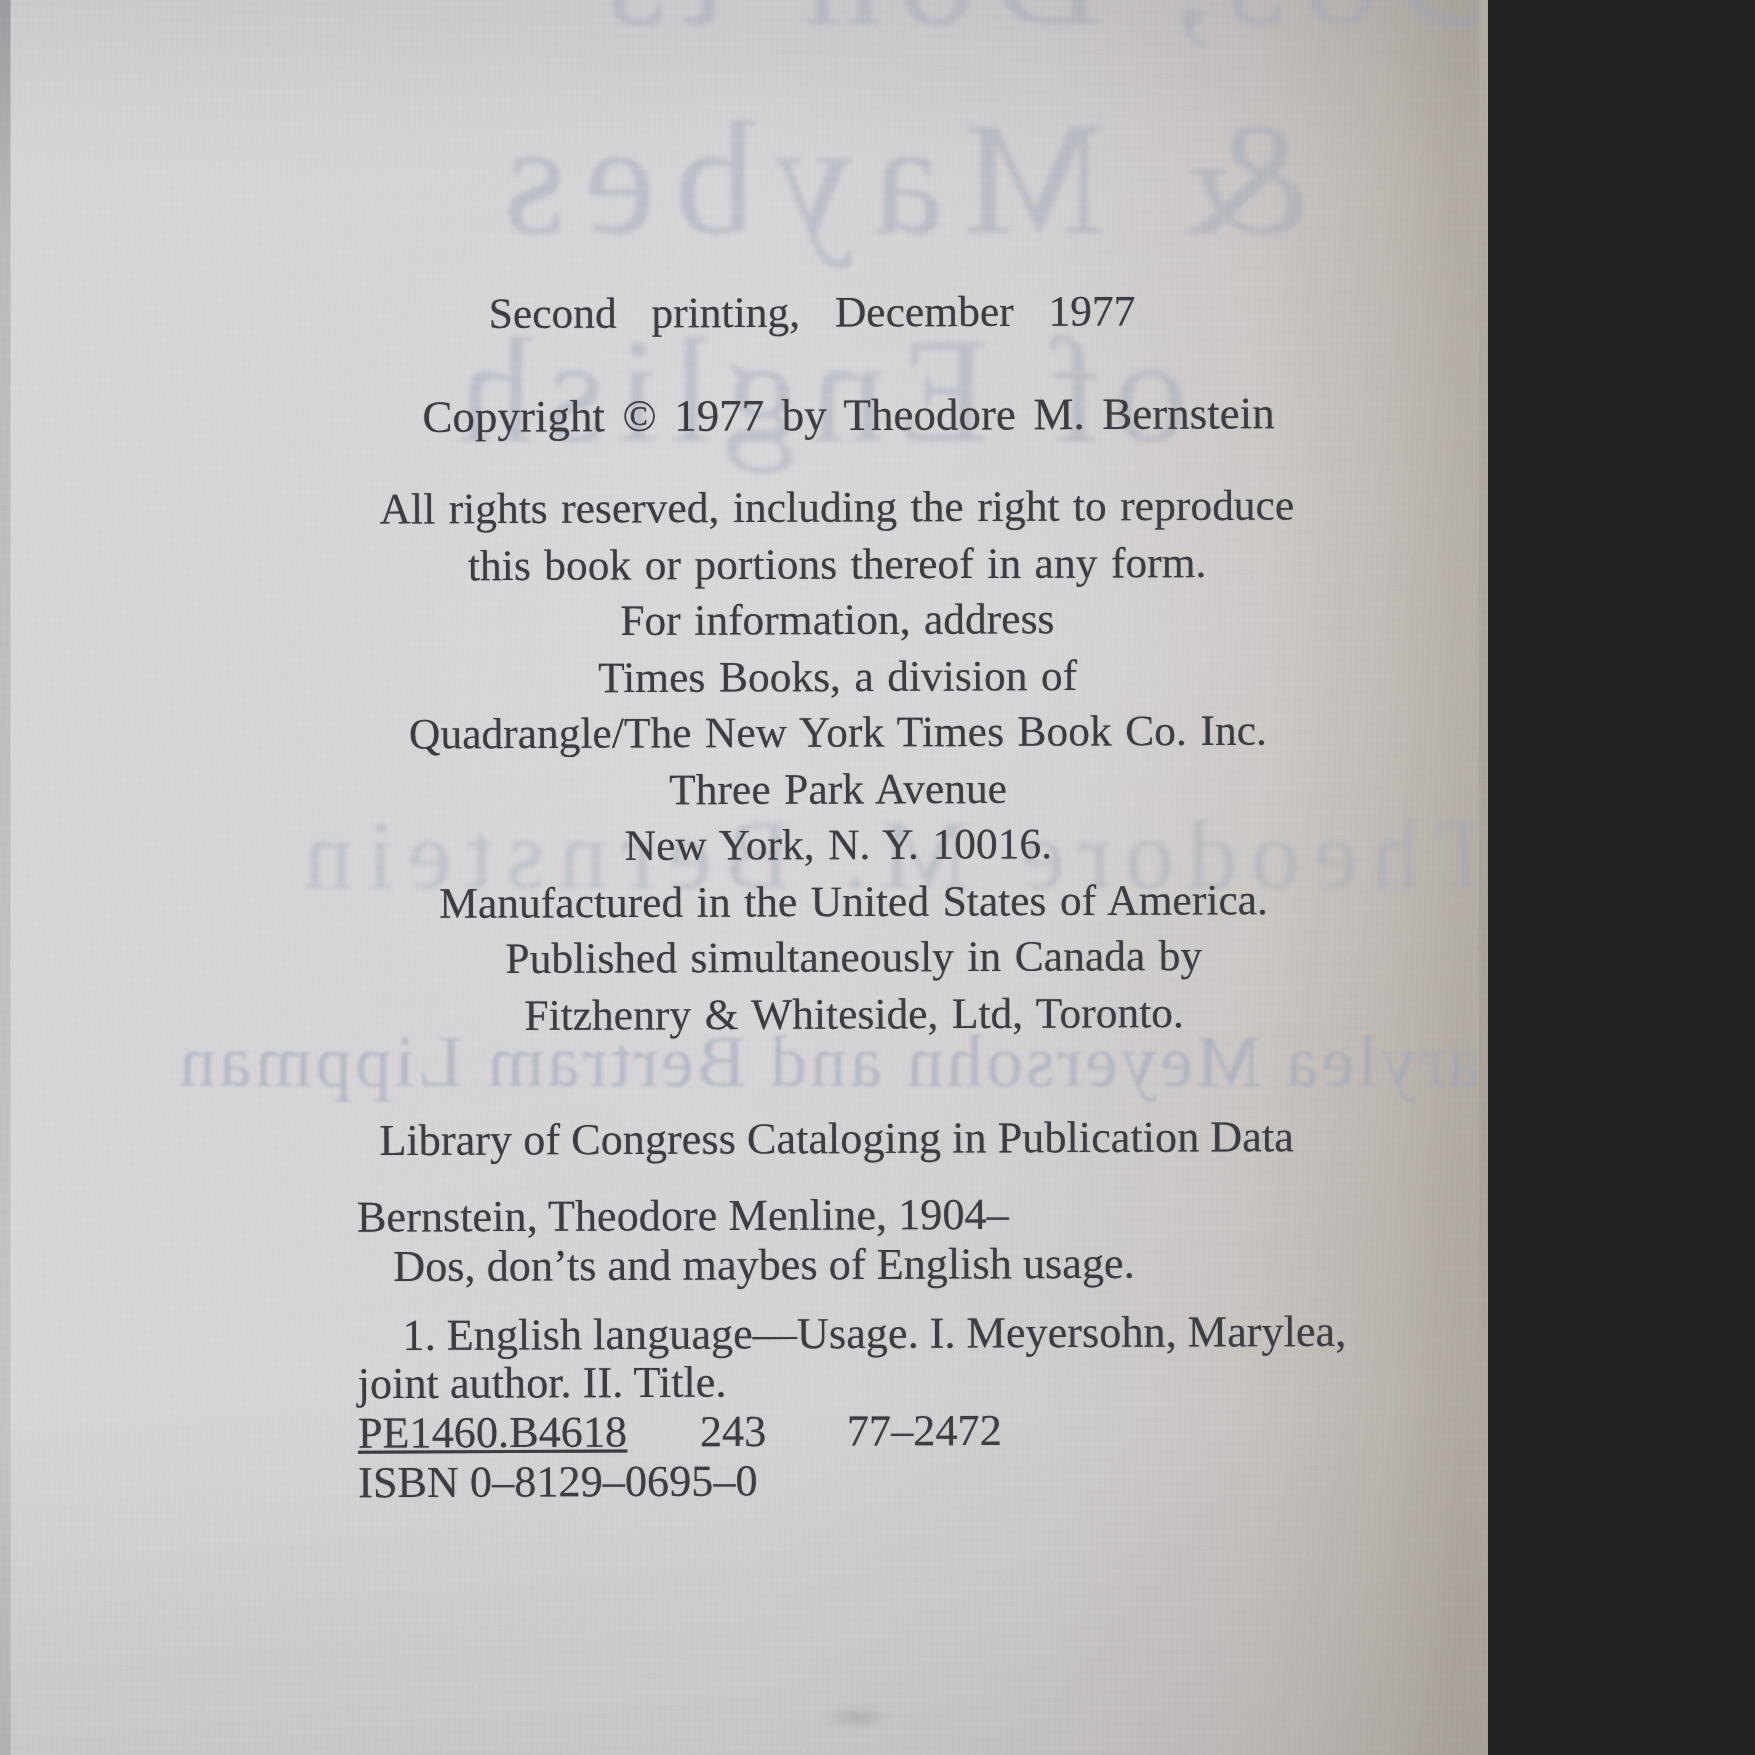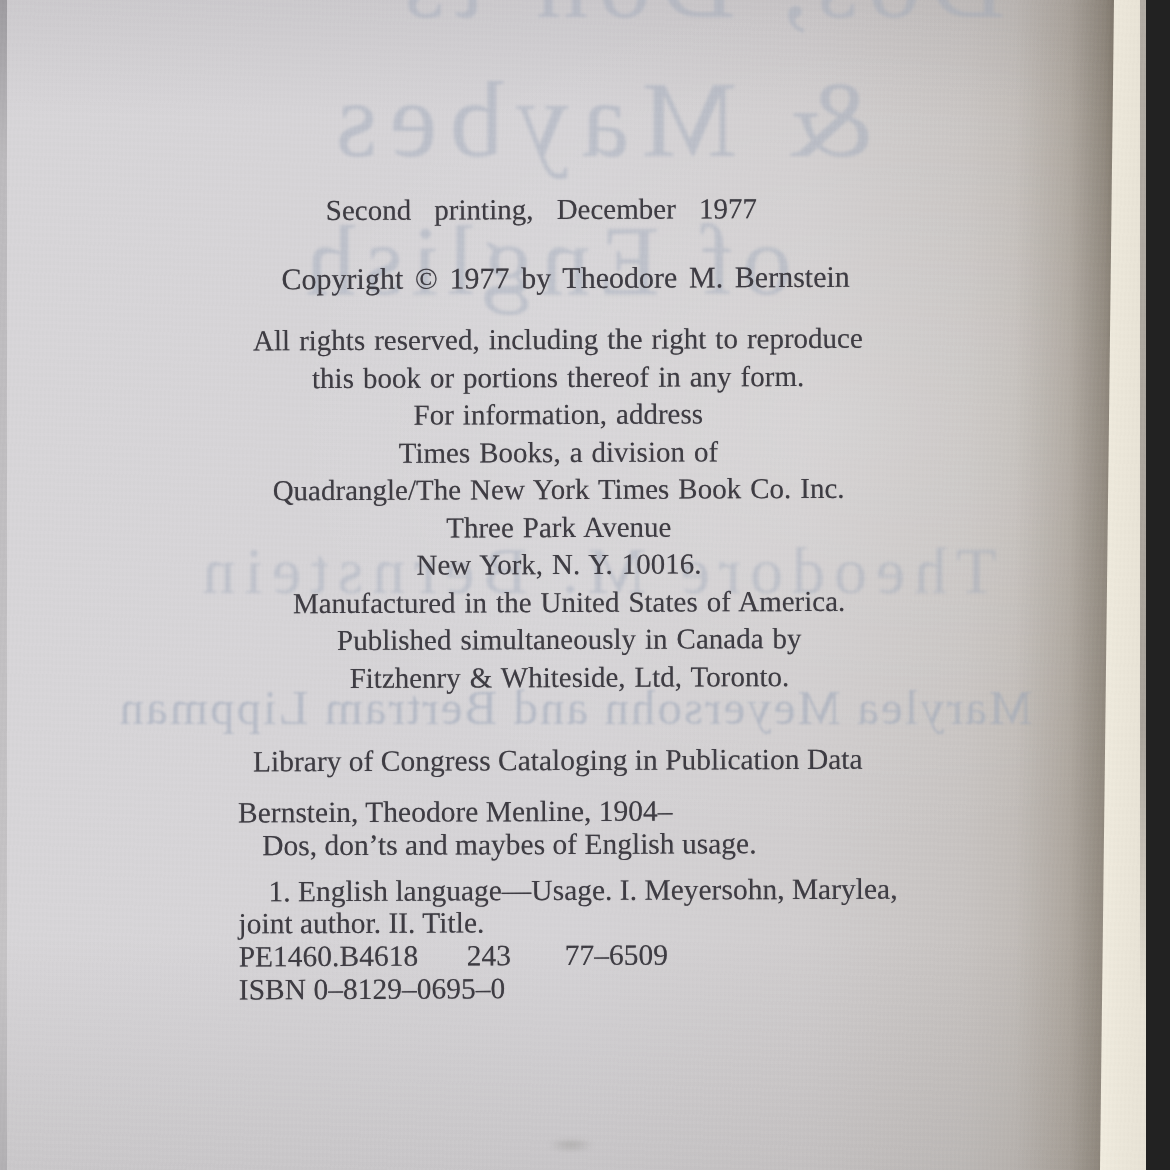--- a/index.html
+++ b/index.html
@@ -1,17 +1,17 @@
 <!DOCTYPE html>
 <html><head>
 <meta charset="utf-8">
 <style>
   html,body{margin:0;padding:0;background:#222;}
   #stage{
-    position:relative; width:1146px; height:1170px; overflow:hidden;
+    position:relative; width:992px; height:1170px; overflow:hidden;
     font-family:"Liberation Serif","DejaVu Serif",serif;
     background:
       radial-gradient(900px 700px at 72% 36%, rgba(255,255,255,0.16), rgba(255,255,255,0) 62%),
       linear-gradient(to bottom, rgba(110,105,112,0.10), rgba(0,0,0,0) 10%, rgba(0,0,0,0) 80%, rgba(80,76,72,0.10) 100%),
       linear-gradient(to right, #d8d6d9 0%, #d6d4d7 50%, #d1cecf 70%, #c8c4c2 84%, #bcb6b0 93%, #b0aaa2 98%);
   }
   
   .left-sliver{position:absolute;left:0;top:0;width:7px;height:1170px;
     background:linear-gradient(to bottom,#9e9ca0,#bdbbbe 14%,#c6c4c6 82%,#b2b0b3);}
   .crease{position:absolute;left:1015px;top:0;width:100px;height:1170px;
@@ -40,21 +40,21 @@
     text-shadow:0 0 0.7px rgba(60,58,64,0.55);}
   .cline{position:absolute;left:0;width:1114px;text-align:center;}
   .printing{top:193px;font-size:29px;word-spacing:0.55em;left:-14px;}
   .copyright{top:261px;font-size:30px;word-spacing:0.14em;left:10px;}
   .rights{top:321px;left:2px;font-size:29px;line-height:37.5px;word-spacing:0.06em;}
   .manufacture{top:584px;left:12px;font-size:29px;line-height:37.4px;word-spacing:0.06em;}
   .cip-heading{top:744px;font-size:29.5px;}
   .cip{position:absolute;left:237px;top:795px;width:720px;font-size:29.5px;line-height:32.8px;text-align:left;}
   .cip .indent1{text-indent:24px;}
   .cip .para{margin-top:13px;text-indent:30px;}
-  .cip .call{display:inline-block;width:228px;}
+  .cip .call{display:inline-block;width:228px;text-decoration:underline;}
   .cip .dewey{display:inline-block;width:98px;}
 </style>
 </head>
 <body>
 
 <div id="stage">
 
   <div class="ghost g1">Dos, Don’ts</div>
   <div class="ghost g2">&amp; Maybes</div>
   <div class="ghost g3">of English</div>
@@ -82,21 +82,21 @@
     </div>
 
     <div class="cline cip-heading">Library of Congress Cataloging in Publication Data</div>
 
     <div class="cip">
       <div>Bernstein, Theodore Menline, 1904–</div>
       <div class="indent1">Dos, don’ts and maybes of English usage.</div>
       <div class="para">1. English language—Usage. I. Meyersohn, Marylea,</div>
       <div>joint author. II. Title.</div>
       <div>
-        <span class="call">PE1460.B4618</span><span class="dewey">243</span><span>77–6509</span>
+        <span class="call">PE1460.B4618</span><span class="dewey">243</span><span>77–2472</span>
       </div>
       <div>ISBN 0–8129–0695–0</div>
     </div>
   </div>
 
   <div class="crease"></div>
   <div class="facing-page"></div>
   <div class="right-sliver"></div>
   <div class="left-sliver"></div>
   <div class="smudge"></div>

